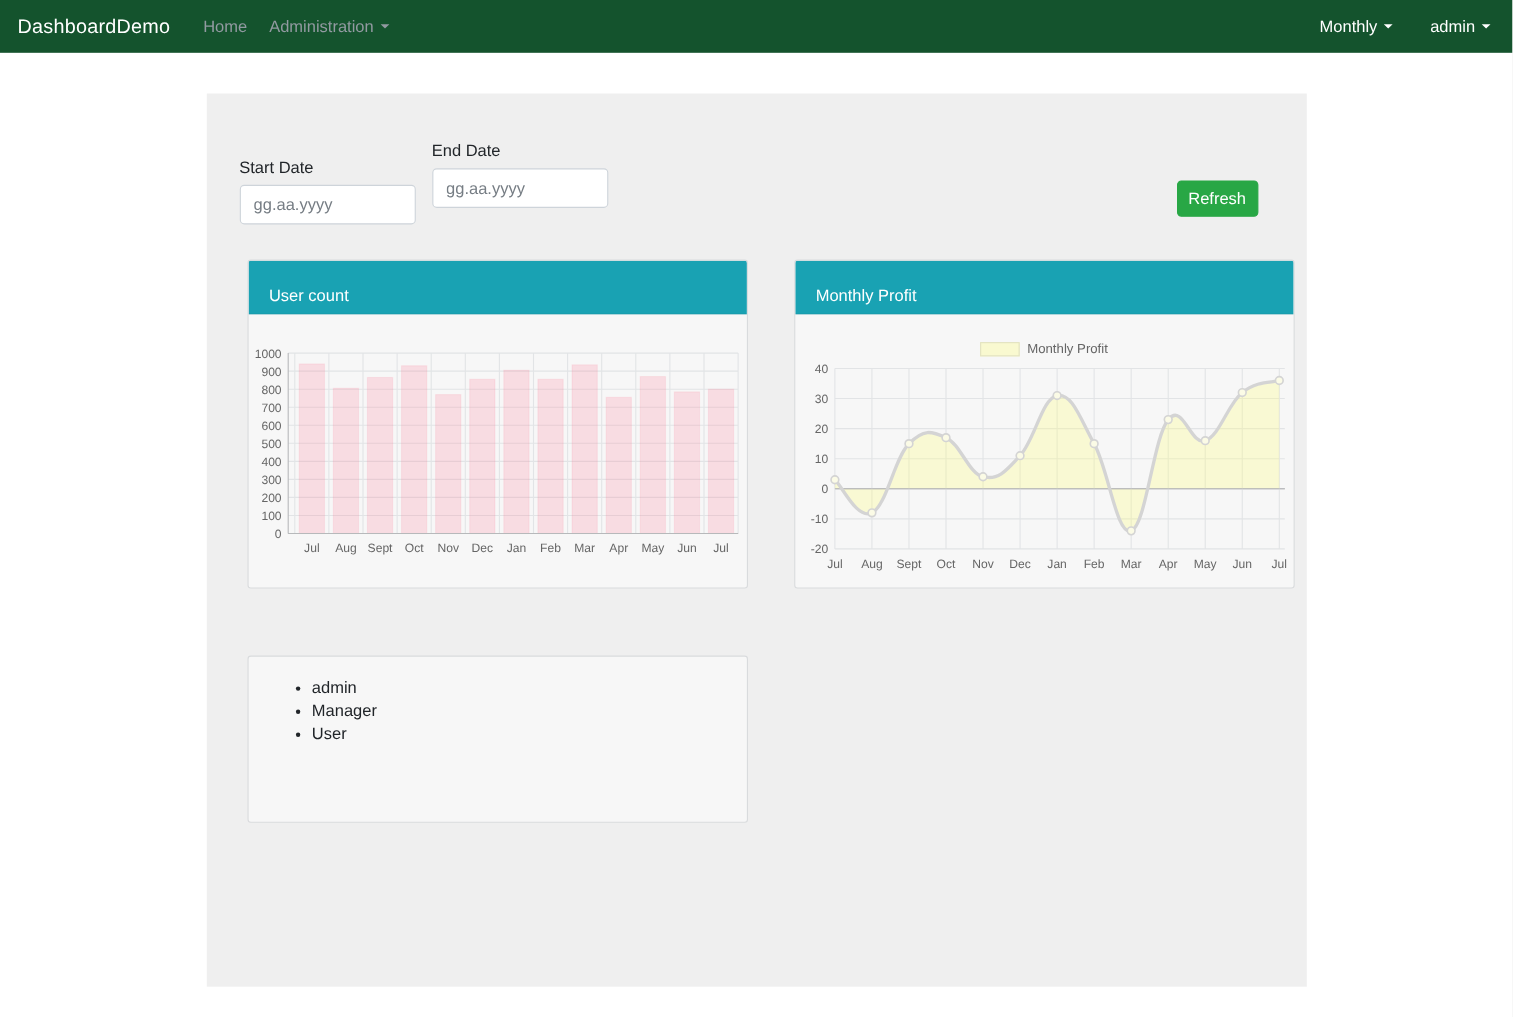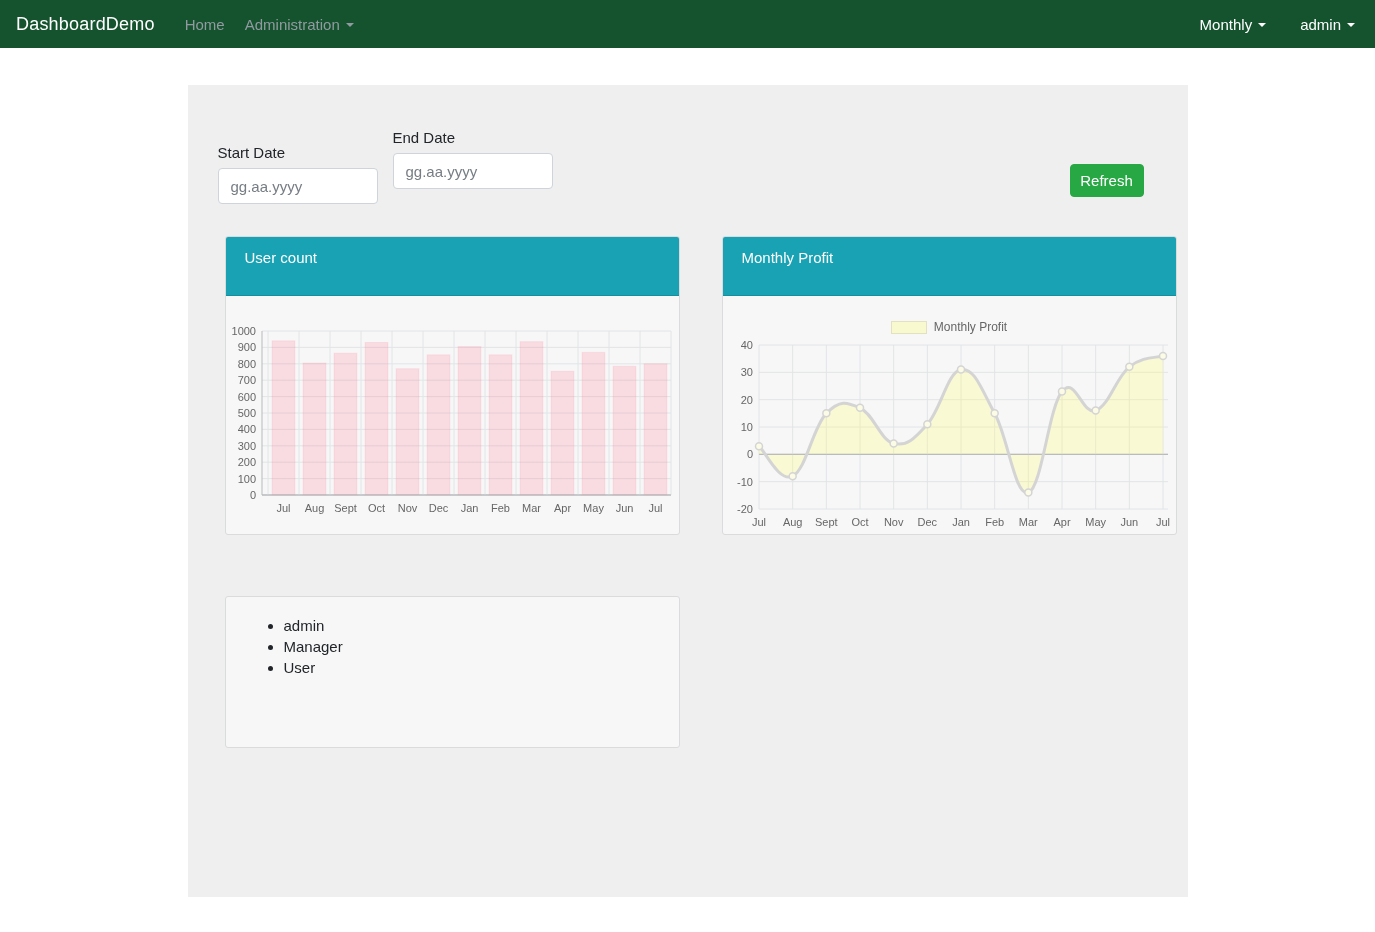--- a/index.html
+++ b/index.html
@@ -91,23 +91,23 @@
   }
 
   
   .card {
     position: absolute;
     background: #f7f7f7;
     border: 1px solid #d9dbdd;
     border-radius: 3px;
   }
   .card-header {
-    height: 59px;
+    height: 49px;
     line-height: 41px;
-    padding: 0 19px;
+    padding: 12px 19px;
     font-size: 15px;
     border-bottom: 1px solid rgba(0,0,0,0.12);
     border-radius: 2px 2px 0 0;
   }
   .header-teal { background: #19a2b3; color: #ffffff; }
   .header-yellow { background: #ffc107; color: #212529; }
 
   #user-count-card { left: 37px; top: 151px; width: 455px; height: 299px; }
   #profit-card     { left: 534px; top: 151px; width: 455px; height: 299px; }
   #roles-card      { left: 37px; top: 511px; width: 455px; height: 152px; }

